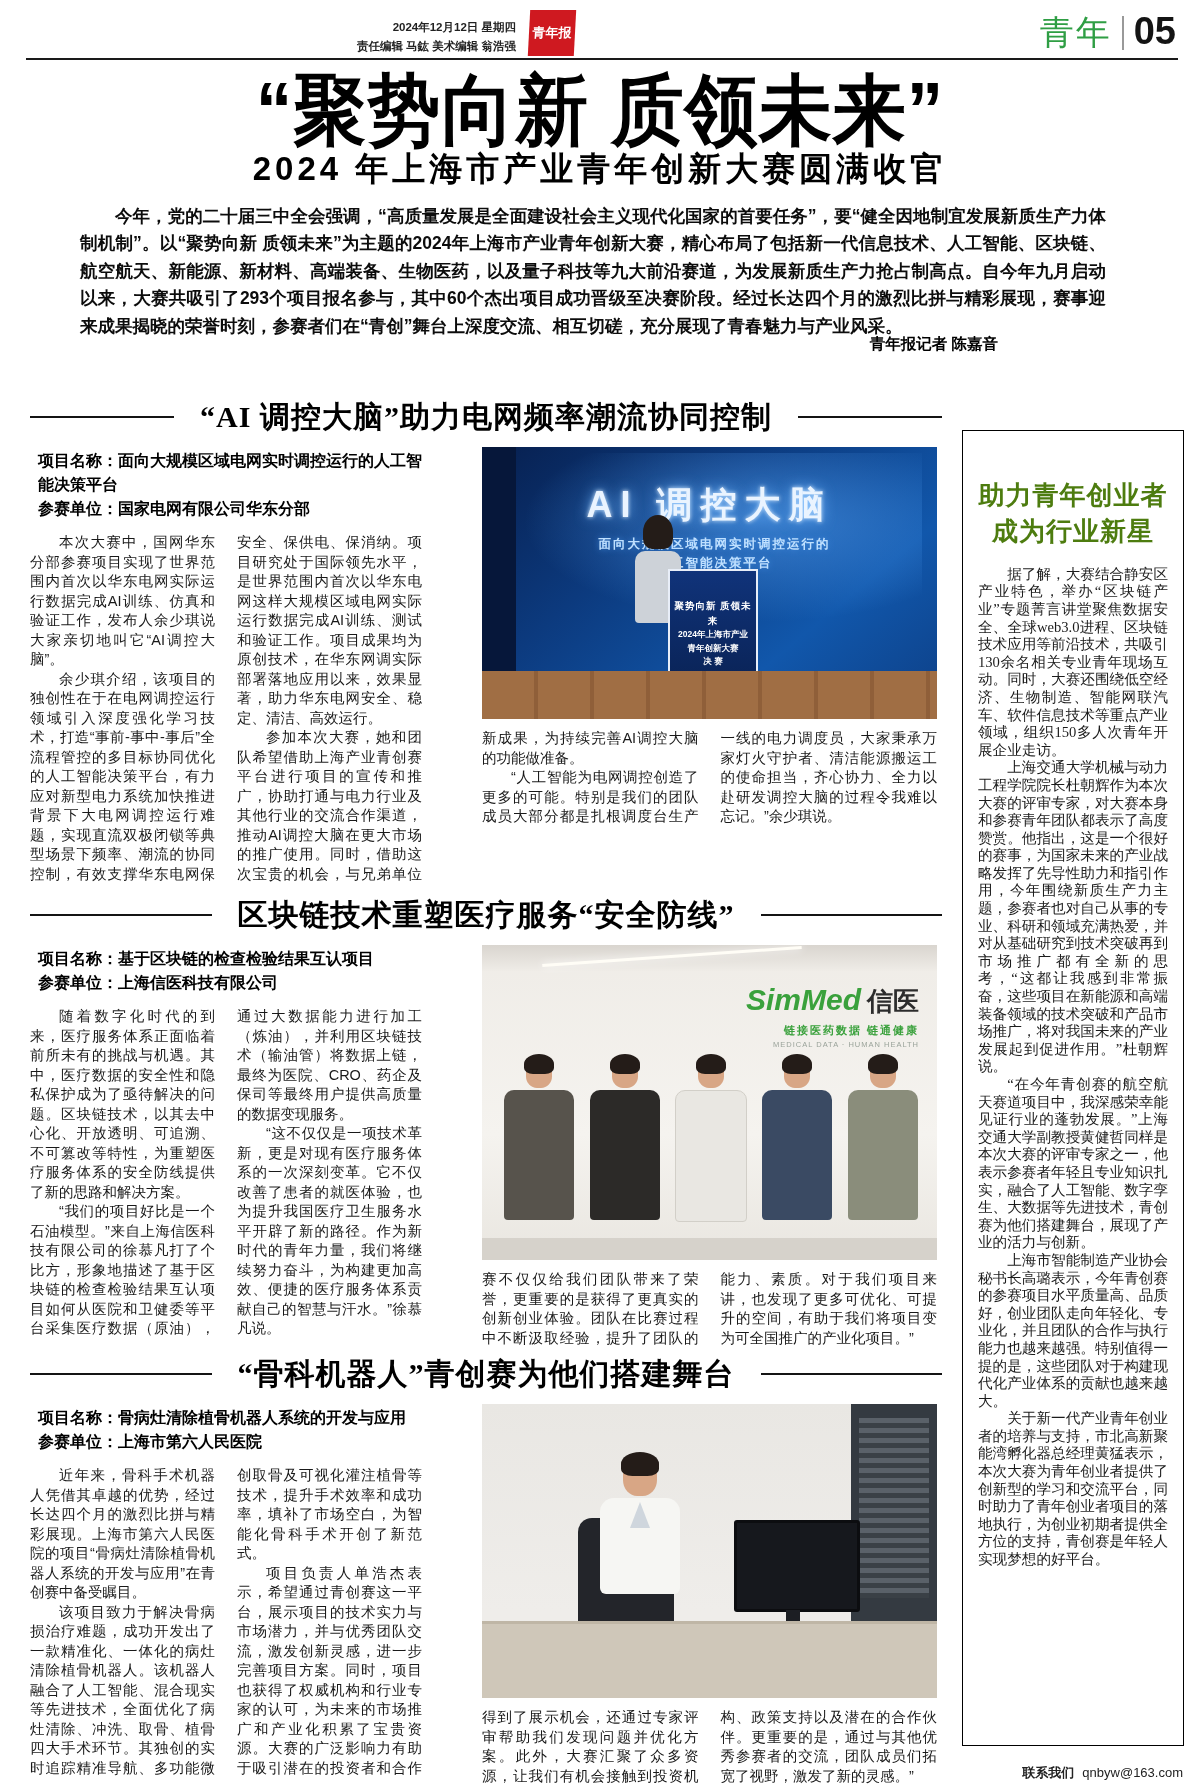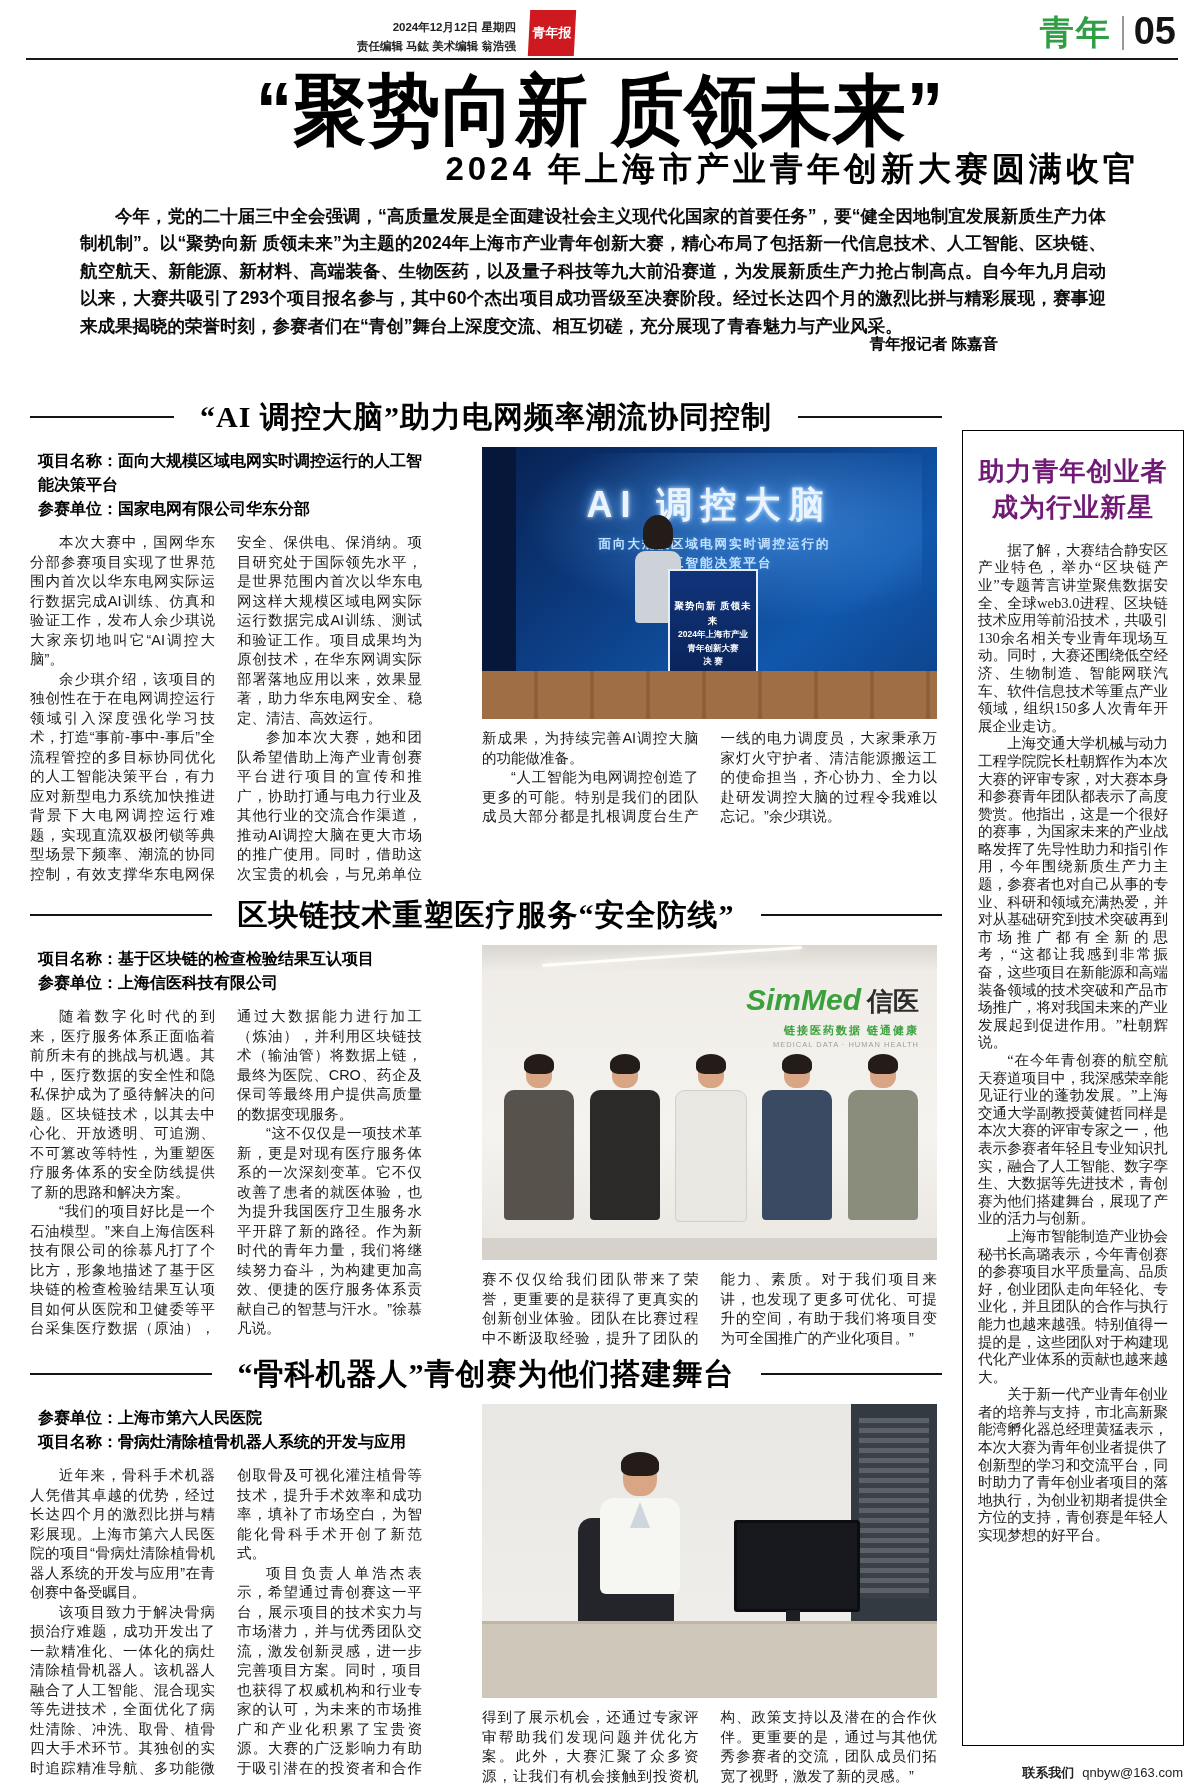--- a/index.html
+++ b/index.html
@@ -8,28 +8,28 @@
     font-family:"Liberation Sans","DejaVu Sans",sans-serif;color:#111;
     overflow:hidden;
   }
   
   #header{position:absolute;left:26px;top:6px;width:1152px;height:52px;border-bottom:2px solid #1a1a1a;}
   .date-block{position:absolute;left:40px;top:12px;width:450px;text-align:right;font-size:11.5px;line-height:1.65;color:#222;font-weight:600;}
   .masthead{position:absolute;left:503px;top:4px;width:46px;height:46px;background:#cf1920;color:#fff;
     display:flex;align-items:center;justify-content:center;text-align:center;
     font-family:"Liberation Serif","DejaVu Serif",serif;font-weight:bold;font-size:13px;line-height:1.05;transform:skewX(-3deg);}
   .section-block{position:absolute;right:2px;bottom:2px;display:flex;align-items:baseline;gap:10px;}
-  .section-label{color:#2f9e44;font-size:34px;font-weight:bold;letter-spacing:2px;}
+  .section-label{color:#2f9e44;font-size:34px;font-weight:normal;letter-spacing:2px;}
   .section-divider{width:2px;height:34px;background:#999;align-self:center;}
   .page-number{font-size:38px;font-weight:bold;color:#141414;}
   
   #headline{position:absolute;left:60px;top:60px;width:1080px;text-align:center;
     font-size:73px;font-weight:900;letter-spacing:1px;white-space:nowrap;color:#000;
     transform:scaleY(1.06);transform-origin:top;}
-  #subhead{position:absolute;left:60px;top:147px;width:1080px;text-align:right;
+  #subhead{position:absolute;left:60px;top:147px;width:1080px;text-align:center;
     font-size:33px;font-weight:600;letter-spacing:4px;color:#000;}
   #intro{position:absolute;left:80px;top:203px;width:1026px;font-size:17.5px;font-weight:600;
     line-height:1.57;text-align:justify;text-indent:2em;color:#0c0c0c;}
   #byline{position:absolute;left:80px;top:334px;width:1026px;text-align:right;padding-right:108px;box-sizing:border-box;
     font-size:15.5px;font-weight:bold;color:#000;}
   
   .article{position:absolute;left:30px;width:912px;}
   #art1{top:395px;height:486px;}
   #art2{top:893px;height:452px;}
   #art3{top:1352px;height:434px;}
@@ -99,21 +99,21 @@
   #photo3 .monitor-stand{position:absolute;left:304px;bottom:74px;width:14px;height:14px;background:#1c1e23;}
   #photo3 .chair{position:absolute;left:96px;bottom:60px;width:96px;height:120px;border-radius:14px;background:#23252a;}
   #photo3 .doctor{position:absolute;left:118px;bottom:70px;width:80px;height:170px;}
   #photo3 .doctor .head{width:34px;height:38px;}
   #photo3 .doctor .hair{width:38px;height:24px;}
   #photo3 .coat{width:80px;height:96px;background:#f6f6f3;border-radius:14px 14px 6px 6px;margin-top:2px;}
   #photo3 .collar{position:absolute;left:30px;top:44px;width:20px;height:26px;background:#cfd6dd;clip-path:polygon(50% 0,100% 100%,0 100%);}
   
   #sidebar{position:absolute;left:962px;top:430px;width:222px;height:1316px;border:1px solid #000;
     box-sizing:border-box;padding:22px 15px 12px;overflow:hidden;background:#fff;}
-  #sidebar .sb-title{text-align:center;font-size:26px;font-weight:bold;line-height:1.4;color:#701a75;margin-bottom:16px;letter-spacing:1px;}
+  #sidebar .sb-title{text-align:center;font-size:26px;font-weight:bold;line-height:1.4;color:#4d7c0f;margin-bottom:16px;letter-spacing:1px;margin-top:24px;}
   #sidebar .sb-text{font-family:"Liberation Serif","DejaVu Serif",serif;font-size:14.6px;line-height:17.6px;
     text-align:justify;color:#1b1b1b;}
   #sidebar .sb-text p{margin:0;text-indent:2em;}
   
   #footer-contact{position:absolute;right:20px;top:1764px;font-size:13px;color:#222;}
   #footer-contact .lbl{font-weight:bold;margin-right:8px;}
 </style>
 </head>
 <body>
 
@@ -254,22 +254,22 @@
 
 <div class="article" id="art3">
   <div class="art-title">
     <span class="dash"></span>
     <span class="t">“骨科机器人”青创赛为他们搭建舞台</span>
     <span class="dash"></span>
   </div>
   <div class="art-grid">
     <div class="art-left">
       <div class="proj-info">
+        <p class="row"><span class="lbl">项目名称：</span><span class="val">骨病灶清除植骨机器人系统的开发与应用</span></p>
         <p class="row"><span class="lbl">参赛单位：</span><span class="val">上海市第六人民医院</span></p>
-        <p class="row"><span class="lbl">项目名称：</span><span class="val">骨病灶清除植骨机器人系统的开发与应用</span></p>
       </div>
       <div class="body-cols">
           <p>近年来，骨科手术机器人凭借其卓越的优势，经过长达四个月的激烈比拼与精彩展现。上海市第六人民医院的项目“骨病灶清除植骨机器人系统的开发与应用”在青创赛中备受瞩目。</p>
           <p>该项目致力于解决骨病损治疗难题，成功开发出了一款精准化、一体化的病灶清除植骨机器人。该机器人融合了人工智能、混合现实等先进技术，全面优化了病灶清除、冲洗、取骨、植骨四大手术环节。其独创的实时追踪精准导航、多功能微创取骨及可视化灌注植骨等技术，提升手术效率和成功率，填补了市场空白，为智能化骨科手术开创了新范式。</p>
           <p>项目负责人单浩杰表示，希望通过青创赛这一平台，展示项目的技术实力与市场潜力，并与优秀团队交流，激发创新灵感，进一步完善项目方案。同时，项目也获得了权威机构和行业专家的认可，为未来的市场推广和产业化积累了宝贵资源。大赛的广泛影响力有助于吸引潜在的投资者和合作伙伴，为项目获得的研发、量产和市场拓展提供支持，加速技术成果转化。</p>
         </div>
     </div>
     <div class="art-right">
       <div class="photo" id="photo3">
         <div class="window"></div>

